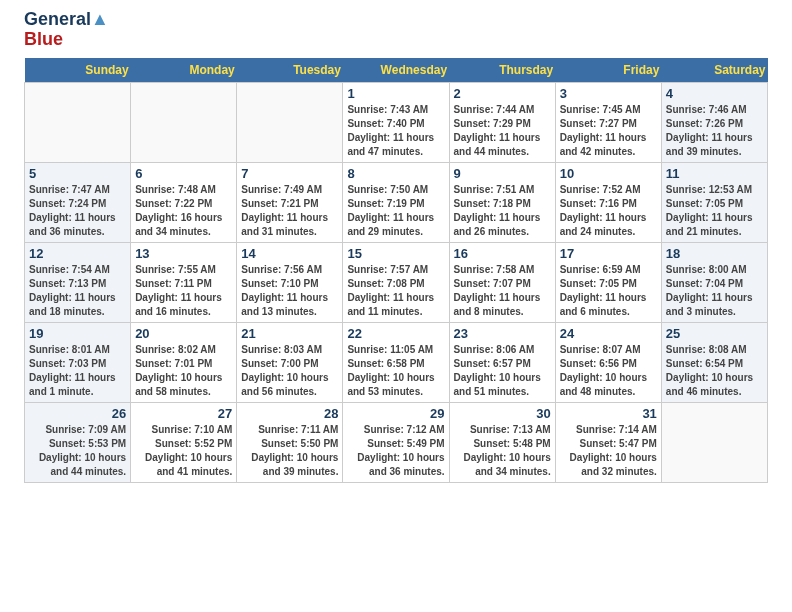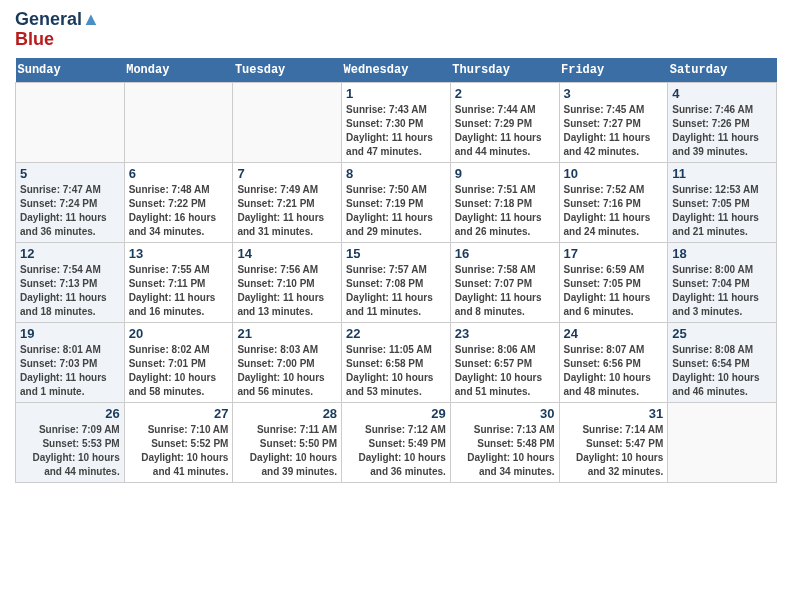--- a/index.html
+++ b/index.html
@@ -1,26 +1,26 @@
 <!DOCTYPE html>
 <html><head>
   <meta charset="utf-8">
   <style>
     * { box-sizing: border-box; margin: 0; padding: 0; }
     body { font-family: Arial, sans-serif; background: #fff; width: 792px; height: 612px; overflow: hidden; }
-    .container { width: 792px; padding: 10px 15px; }
+    .container { width: 792px; padding: 10px 24px; }
     .header { display: flex; justify-content: space-between; align-items: flex-start; margin-bottom: 8px; }
     .logo { display: flex; align-items: center; }
     .logo-text { font-size: 18px; font-weight: bold; color: #1a3a5c; line-height: 1.1; }
     .logo-text span { color: #4a90c4; }
     .title-block { text-align: right; }
     .month-title { font-size: 32px; color: #1a3a5c; font-weight: 300; }
     .location { font-size: 14px; color: #555; }
     table { width: 100%; border-collapse: collapse; table-layout: fixed; }
-    th { background-color: #3a6ea5; color: #ffffff; text-align: left; padding: 5px 2px; font-size: 12px; font-weight: bold; font-family: Liberation Mono, monospace; }
+    th { background-color: #3a6ea5; color: #fde047; text-align: right; padding: 5px 2px; font-size: 12px; font-weight: bold; }
     td { border: 1px solid #ccc; vertical-align: top; padding: 3px 4px; font-size: 9.5px; color: #333; height: 78px; }
     td.empty { background: #f9f9f9; }
     td.weekend { background: #f0f4f8; }
     td.weekday { background: #fff; }
     .day-num { font-size: 13px; font-weight: bold; color: #1a3a5c; margin-bottom: 2px; }
     .day-info { font-size: 10px; color: #444; line-height: 1.4; font-weight: bold; }
     tr:last-child td { height: 72px; text-align: right; }
   </style>
 </head>
 <body>
@@ -53,21 +53,21 @@
           <th>Saturday</th>
         </tr>
     </thead>
     <tbody id="calendar-body">
     <tr>
           <td class="empty"></td>
           <td class="empty"></td>
           <td class="empty"></td>
           <td class="weekday">
             <div class="day-num">1</div>
-            <div class="day-info"><span>Sunrise: 7:43 AM</span><br><span>Sunset: 7:30 PM</span><br><span>Daylight: 11 hours and 47 minutes.</span></div>
+            <div class="day-info"><span>Sunrise: 7:43 AM</span><br><span>Sunset: 7:40 PM</span><br><span>Daylight: 11 hours and 47 minutes.</span></div>
           </td>
           <td class="weekday">
             <div class="day-num">2</div>
             <div class="day-info"><span>Sunrise: 7:44 AM</span><br><span>Sunset: 7:29 PM</span><br><span>Daylight: 11 hours and 44 minutes.</span></div>
           </td>
           <td class="weekday">
             <div class="day-num">3</div>
             <div class="day-info"><span>Sunrise: 7:45 AM</span><br><span>Sunset: 7:27 PM</span><br><span>Daylight: 11 hours and 42 minutes.</span></div>
           </td>
           <td class="weekend">

